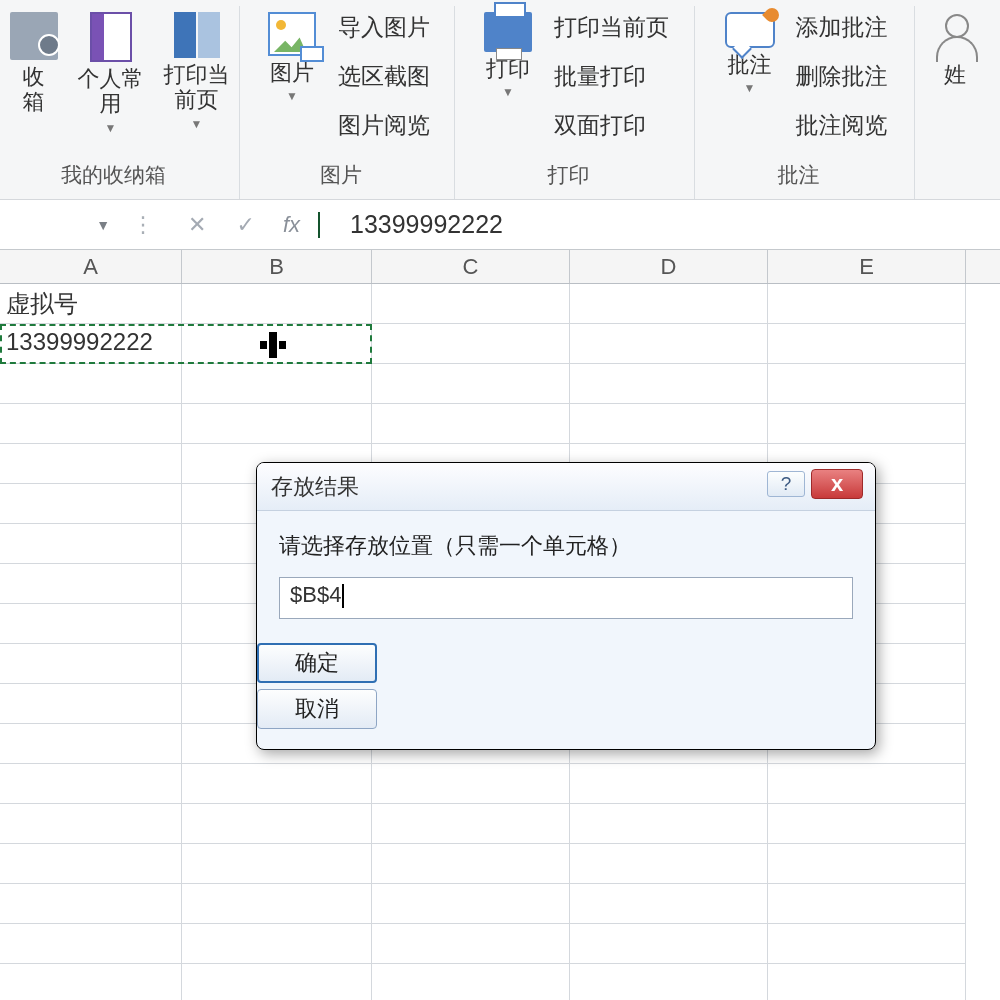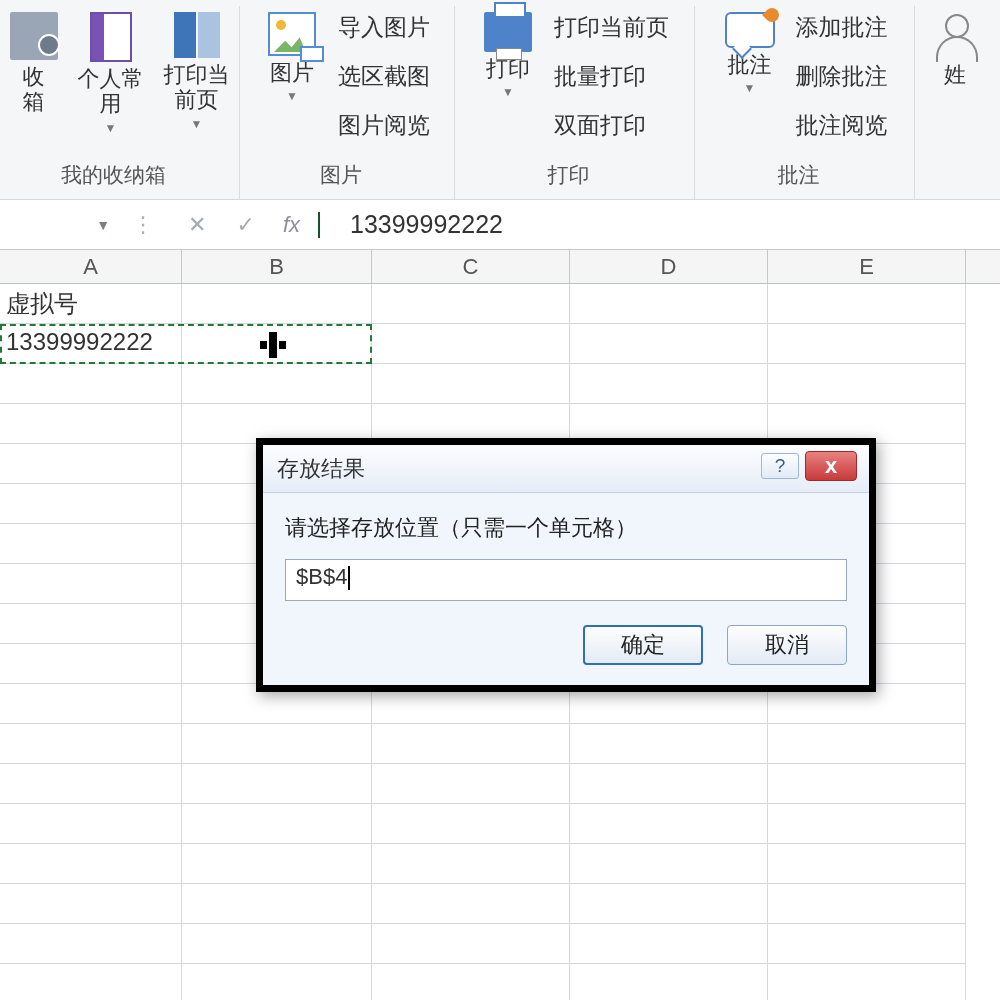--- a/index.html
+++ b/index.html
@@ -116,23 +116,23 @@
   }
 
   
   .plus-cursor{position:absolute;pointer-events:none;}
   .plus-cursor:before,.plus-cursor:after{content:"";position:absolute;background:#000;}
   .plus-cursor:before{top:9px;left:0;width:26px;height:8px;border:2px solid #fff;}
   .plus-cursor:after{top:0;left:9px;width:8px;height:26px;border:2px solid #fff;}
 
   
   .dialog {
-    position:absolute; left:256px; top:438px;
+    position:absolute; left:256px; top:462px;
     width:620px; background:#f1f6fc;
-    border:7px solid #000000; border-radius:0;
+    border:1px solid #000000; border-radius:8px;
     box-shadow: 3px 4px 14px rgba(0,0,0,0.35);
     overflow:hidden;
   }
   .dlg-title {
     height:48px; display:flex; align-items:center;
     background:linear-gradient(#fdfdff,#e5edf7);
     border-bottom:1px solid #c5d1e0;
     padding-left:14px; font-size:22px; color:#333; position:relative;
   }
   .dlg-help {
@@ -151,21 +151,21 @@
     font-weight:bold; line-height:28px;
   }
   .dlg-body { padding:18px 22px 18px 22px; }
   .dlg-text { font-size:22px; color:#222; line-height:1.55; }
   .dlg-input {
     width:100%; margin-top:14px; height:42px;
     border:1px solid #9aa8bb; background:#fff;
     font-size:22px; padding:4px 10px; color:#333;
   }
   .dlg-input .caret{display:inline-block;width:2px;height:24px;background:#000;vertical-align:middle;margin-left:1px;}
-  .dlg-actions{ display:flex; justify-content:flex-end; gap:24px; padding:6px 22px 20px 0; }
+  .dlg-actions{ display:flex; justify-content:flex-start; gap:6px; padding:6px 22px 20px 0;flex-direction:column; }
   .dlg-btn{
     width:120px; height:40px; font-size:22px;
     border:1px solid #8ea5c4; border-radius:4px;
     background:linear-gradient(#fdfefe,#e3ebf5); color:#222;
     display:flex;align-items:center;justify-content:center;cursor:pointer;
   }
   .dlg-btn.primary{ border:2px solid #2f6fb3; }
 </style>
 </head>
 <body>

